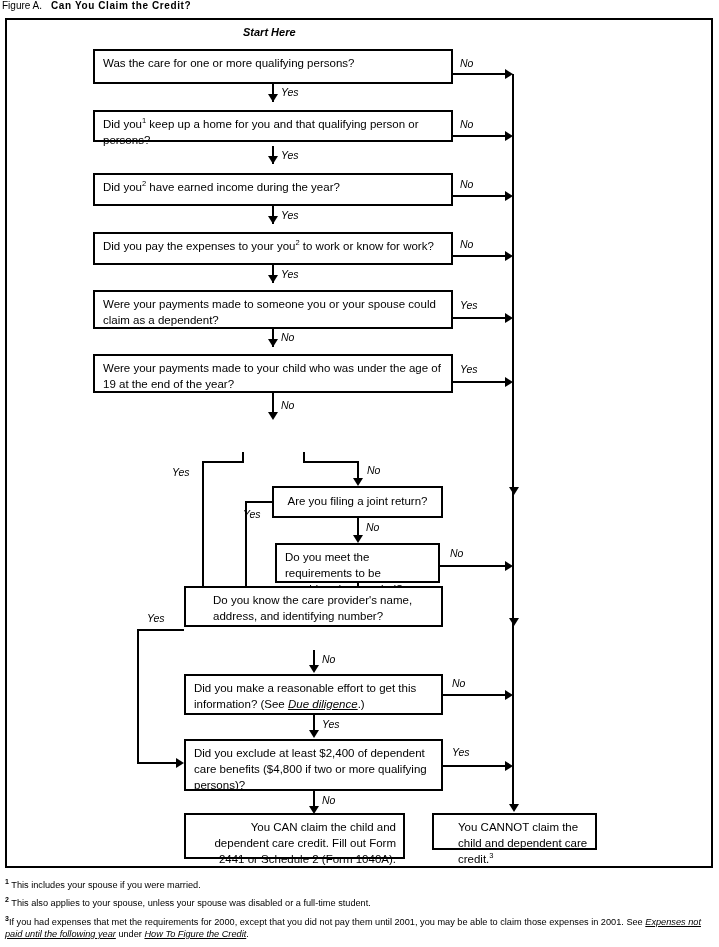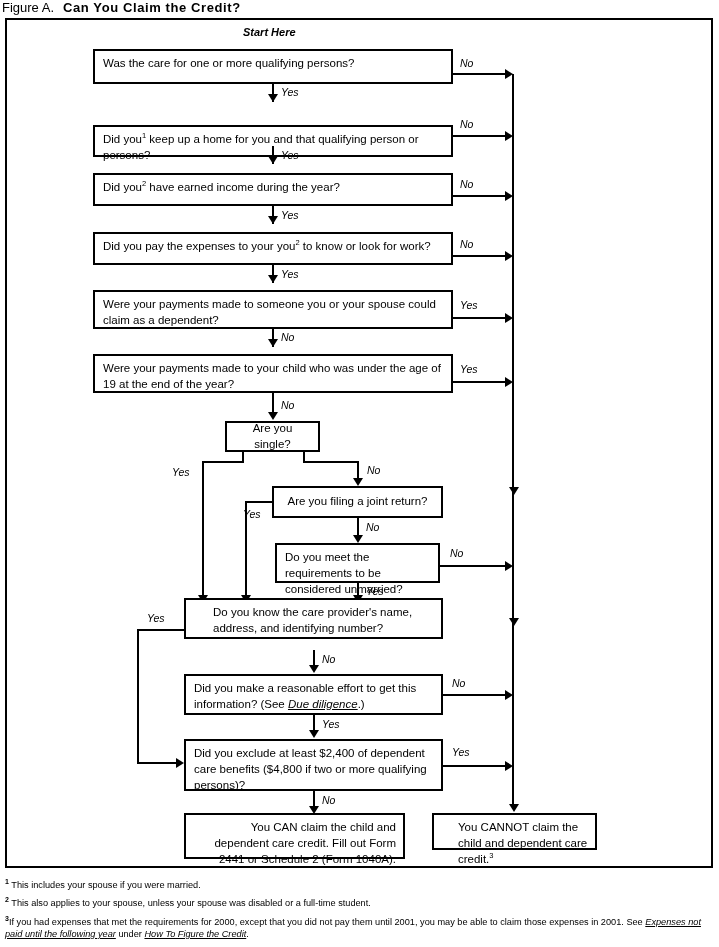--- a/index.html
+++ b/index.html
@@ -4,21 +4,21 @@
 <style>
   html,body{margin:0;padding:0;background:#fff;}
   body{
     width:719px;height:947px;position:relative;overflow:hidden;
     font-family:"Liberation Sans","DejaVu Sans",sans-serif;
     color:#000;
   }
   #root{position:absolute;left:0;top:0;width:719px;height:947px;}
 
   
-  .fig-title{position:absolute;left:2px;top:0px;font-size:13px;white-space:nowrap;}
+  .fig-title{position:absolute;left:2px;top:0px;font-size:10px;white-space:nowrap;}
   .fig-title .lbl{font-weight:400;}
   .fig-title .nm{font-weight:bold;letter-spacing:.6px;margin-left:9px;}
 
   
   .frame{position:absolute;left:5px;top:18px;width:708px;height:850px;
          border:2px solid #000;box-sizing:border-box;background:#fff;}
 
   
   .start-here{position:absolute;left:243px;top:26px;font-size:11px;font-style:italic;font-weight:bold;}
 
@@ -66,42 +66,42 @@
   <div class="bx" style="left:93px;top:49px;width:360px;height:35px;">
     <span>Was the care for one or more qualifying persons?</span>
   </div>
   <div class="ln hl" style="left:453px;top:73px;width:58px;"></div>
   <div class="ar-r" style="left:505px;top:69px;"></div>
   <div class="el" style="left:460px;top:57px;">No</div>
   <div class="ln vl" style="left:272px;top:84px;height:18px;"></div>
   <div class="ar-d" style="left:268px;top:94px;"></div>
   <div class="el" style="left:281px;top:86px;">Yes</div>
 
-  <div class="bx" style="left:93px;top:110px;width:360px;height:32px;margin-top:15px;">
+  <div class="bx" style="left:93px;top:110px;width:360px;height:32px;">
     <span>Did you</span><sup>1</sup><span> keep up a home for you and that qualifying person or persons?</span>
   </div>
   <div class="ln hl" style="left:453px;top:135px;width:58px;"></div>
   <div class="ar-r" style="left:505px;top:131px;"></div>
   <div class="el" style="left:460px;top:118px;">No</div>
   <div class="ln vl" style="left:272px;top:146px;height:18px;"></div>
   <div class="ar-d" style="left:268px;top:156px;"></div>
   <div class="el" style="left:281px;top:149px;">Yes</div>
 
   <div class="bx" style="left:93px;top:173px;width:360px;height:33px;">
     <span>Did you</span><sup>2</sup><span> have earned income during the year?</span>
   </div>
   <div class="ln hl" style="left:453px;top:195px;width:58px;"></div>
   <div class="ar-r" style="left:505px;top:191px;"></div>
   <div class="el" style="left:460px;top:178px;">No</div>
   <div class="ln vl" style="left:272px;top:206px;height:18px;"></div>
   <div class="ar-d" style="left:268px;top:216px;"></div>
   <div class="el" style="left:281px;top:209px;">Yes</div>
 
   <div class="bx" style="left:93px;top:232px;width:360px;height:33px;">
-    <span>Did you pay the expenses to your you</span><sup>2</sup><span> to know or look for work?</span>
+    <span>Did you pay the expenses to your you</span><sup>2</sup><span> to work or know for work?</span>
   </div>
   <div class="ln hl" style="left:453px;top:255px;width:58px;"></div>
   <div class="ar-r" style="left:505px;top:251px;"></div>
   <div class="el" style="left:460px;top:238px;">No</div>
   <div class="ln vl" style="left:272px;top:265px;height:18px;"></div>
   <div class="ar-d" style="left:268px;top:275px;"></div>
   <div class="el" style="left:281px;top:268px;">Yes</div>
 
   <div class="bx" style="left:93px;top:290px;width:360px;height:39px;">
     <span>Were your payments made to someone you or your spouse could claim as a dependent?</span>
@@ -116,23 +116,20 @@
   <div class="bx" style="left:93px;top:354px;width:360px;height:39px;">
     <span>Were your payments made to your child who was under the age of 19 at the end of the year?</span>
   </div>
   <div class="ln hl" style="left:453px;top:381px;width:58px;"></div>
   <div class="ar-r" style="left:505px;top:377px;"></div>
   <div class="el" style="left:460px;top:363px;">Yes</div>
   <div class="ln vl" style="left:272px;top:393px;height:20px;"></div>
   <div class="ar-d" style="left:268px;top:412px;"></div>
   <div class="el" style="left:281px;top:399px;">No</div>
 
-  <div class="bx ctr" style="left:225px;top:421px;width:95px;height:31px;">
-    <span>Are you single?</span>
-  </div>
 
   <div class="ln vl" style="left:242px;top:452px;height:11px;"></div>
   <div class="ln hl" style="left:202px;top:461px;width:42px;"></div>
   <div class="ln vl" style="left:202px;top:461px;height:135px;"></div>
   <div class="ar-d" style="left:198px;top:595px;"></div>
   <div class="el" style="left:172px;top:466px;">Yes</div>
 
   <div class="ln vl" style="left:303px;top:452px;height:11px;"></div>
   <div class="ln hl" style="left:303px;top:461px;width:56px;"></div>
   <div class="ln vl" style="left:357px;top:461px;height:19px;"></div>
@@ -155,21 +152,21 @@
   <div class="bx" style="left:275px;top:543px;width:165px;height:40px;">
     <span>Do you meet the requirements to be considered unmarried?</span>
   </div>
   <div class="ln hl" style="left:440px;top:565px;width:71px;"></div>
   <div class="ar-r" style="left:505px;top:561px;"></div>
   <div class="el" style="left:450px;top:547px;">No</div>
   <div class="ln vl" style="left:357px;top:583px;height:13px;"></div>
   <div class="ar-d" style="left:353px;top:595px;"></div>
   <div class="el" style="left:366px;top:585px;">Yes</div>
 
-  <div class="bx" style="left:184px;top:598px;width:259px;height:41px;padding-left:27px;">
+  <div class="bx" style="left:184px;top:586px;width:259px;height:41px;padding-left:27px;">
     <span>Do you know the care provider's name, address, and identifying number?</span>
   </div>
 
   <div class="ln hl" style="left:137px;top:629px;width:47px;"></div>
   <div class="ln vl" style="left:137px;top:629px;height:135px;"></div>
   <div class="ln hl" style="left:137px;top:762px;width:39px;"></div>
   <div class="ar-r" style="left:176px;top:758px;"></div>
   <div class="el" style="left:147px;top:612px;">Yes</div>
 
   <div class="ln vl" style="left:313px;top:650px;height:17px;"></div>

